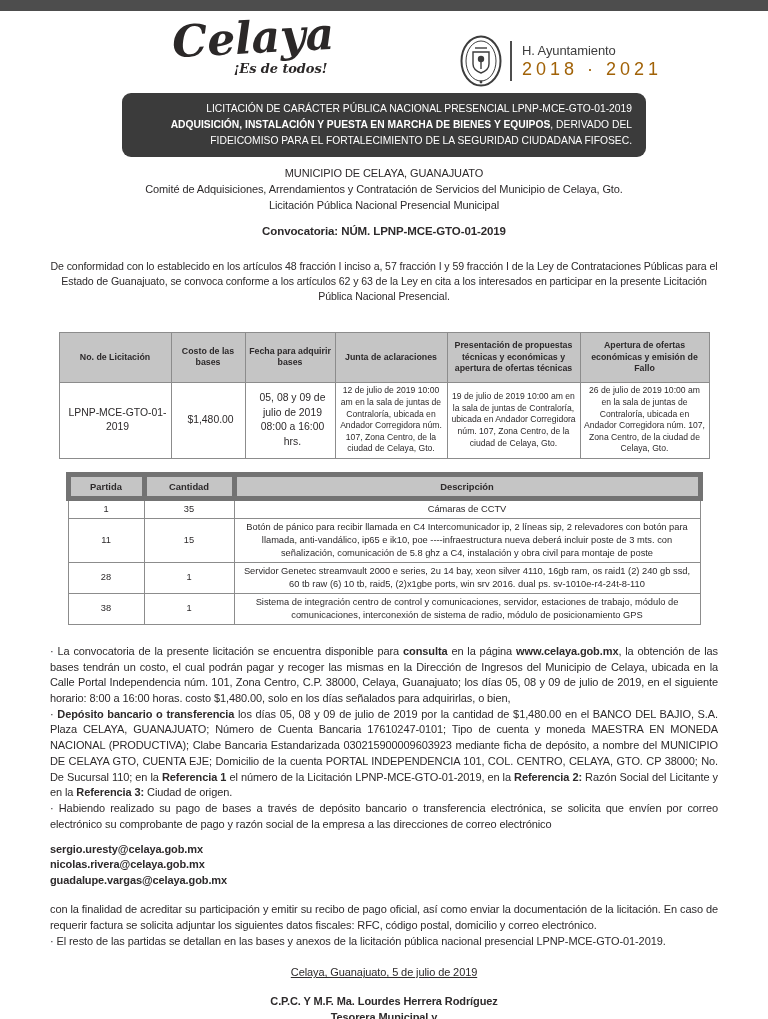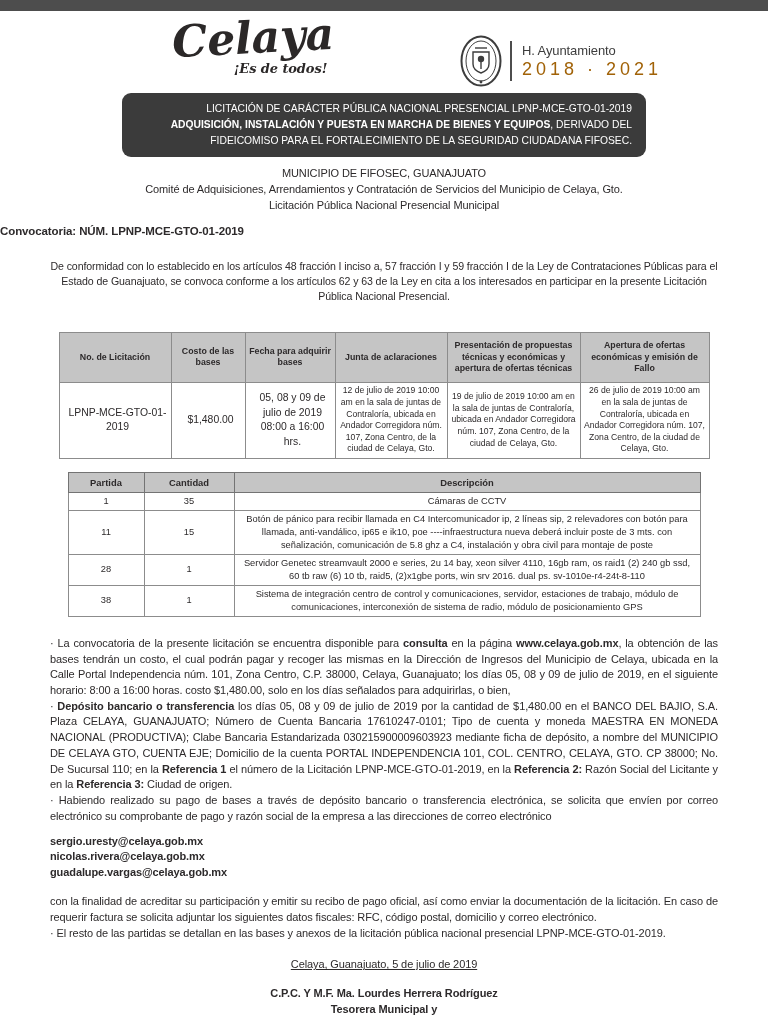--- a/index.html
+++ b/index.html
@@ -32,37 +32,37 @@
   
   .banner {
     width:524px; margin:6px auto 0; background:#3b3b3b; color:#ffffff;
     border-radius:9px; padding:8px 14px; text-align:right;
     font-size:10.3px; line-height:1.55; letter-spacing:0;
   }
   .b { font-weight:bold; }
 
   
   .org { text-align:center; margin-top:9px; font-size:11px; line-height:1.45; }
-  .convocatoria { margin-top:11px; font-size:11.5px; font-weight:bold; }
+  .convocatoria { text-align:center; margin-top:11px; font-size:11.5px; font-weight:bold; }
   .intro { width:676px; margin:22px auto 0; text-align:center; font-size:10.6px; line-height:1.45; }
 
   
   table { border-collapse:collapse; table-layout:fixed; }
   .schedule { margin:27px auto 0; width:650px; }
   .schedule th, .schedule td {
     border:1px solid #8c8c8c; text-align:center; vertical-align:middle;
     padding:2px 3px; letter-spacing:0;
   }
   .schedule th { background:#c5c5c5; font-size:8.8px; height:50px; line-height:1.3; }
   .schedule td { font-size:8.6px; height:76px; line-height:1.35; }
   .schedule td.big { font-size:10.4px; line-height:1.4;padding-left:8px; }
 
   
   .items { margin:13px auto 0; width:632px; }
-  .items th { background:#c5c5c5; border:1px solid #737373; font-size:9.4px; padding:4px 2px; letter-spacing:0; }
+  .items th { background:#c5c5c5; border:5px solid #737373; font-size:9.4px; padding:4px 2px; letter-spacing:0; }
   .items td {
     border:1px solid #8c8c8c; text-align:center; vertical-align:middle;
     font-size:9.3px; padding:2px 8px; line-height:1.4; letter-spacing:0;
   }
 
   
   .bodytext { width:668px; margin:19px auto 0; font-size:11px; line-height:1.43; text-align:justify; }
   .bodytext p { margin:0; }
   .emails { width:668px; margin:9px auto 0; font-size:11px; font-weight:bold; line-height:1.42; }
   .aftermails { margin-top:14px; }
@@ -96,21 +96,21 @@
         <div class="seal-years">2018 · 2021</div>
       </div>
     </div>
   </div>
 
   <div class="banner">
     <span>LICITACIÓN DE CARÁCTER PÚBLICA NACIONAL PRESENCIAL LPNP-MCE-GTO-01-2019 </span><span class="b">ADQUISICIÓN, INSTALACIÓN Y PUESTA EN MARCHA DE BIENES Y EQUIPOS</span><span>, DERIVADO DEL FIDEICOMISO PARA EL FORTALECIMIENTO DE LA SEGURIDAD CIUDADANA FIFOSEC.</span>
   </div>
 
   <div class="org">
-    <div>MUNICIPIO DE FIFOSEC, GUANAJUATO</div>
+    <div>MUNICIPIO DE CELAYA, GUANAJUATO</div>
     <div>Comité de Adquisiciones, Arrendamientos y Contratación de Servicios del Municipio de Celaya, Gto.</div>
     <div>Licitación Pública Nacional Presencial Municipal</div>
   </div>
 
   <div class="convocatoria">
     <span>Convocatoria: </span><span>NÚM. LPNP-MCE-GTO-01-2019</span>
   </div>
 
   <div class="intro">De conformidad con lo establecido en los artículos 48 fracción I inciso a, 57 fracción I y 59 fracción I de la Ley de Contrataciones Públicas para el Estado de Guanajuato, se convoca conforme a los artículos 62 y 63 de la Ley en cita a los interesados en participar en la presente Licitación Pública Nacional Presencial.</div>
 

